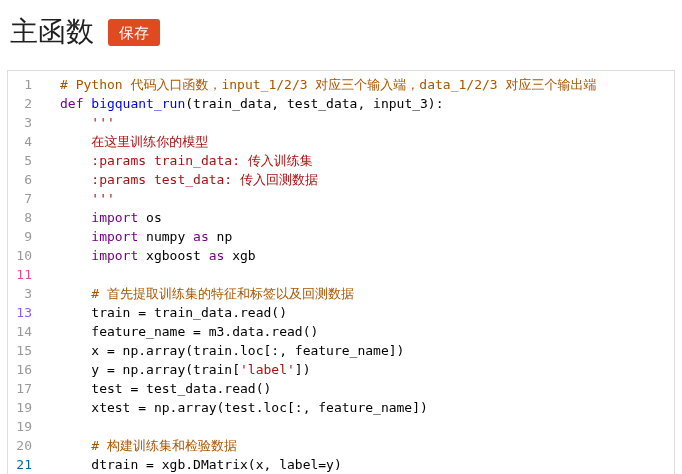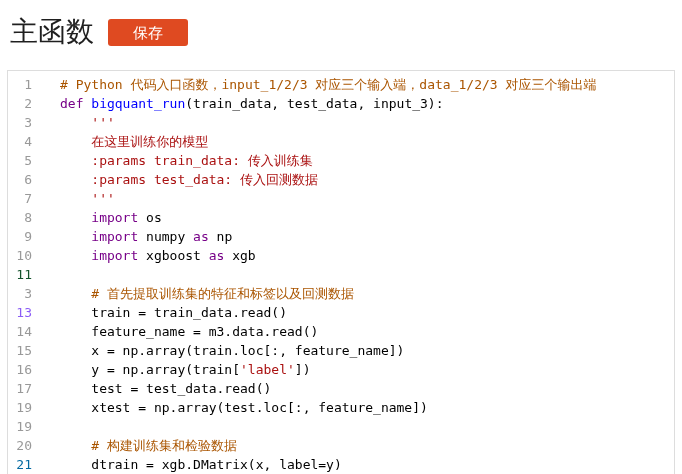--- a/index.html
+++ b/index.html
@@ -1,21 +1,21 @@
 <!DOCTYPE html>
 <html><head>
 <meta charset="utf-8">
 <style>
   html,body{margin:0;padding:0;background:#ffffff;}
   body{width:682px;height:474px;overflow:hidden;font-family:"Liberation Sans",sans-serif;}
 
   .header{display:flex;align-items:center;gap:14px;margin:16px 12px 0 10px;}
   .page-title{font-size:28px;font-weight:400;color:#1f1f1f;margin:0;line-height:32px;
               font-family:Liberation Serif, serif;}
-  .save-btn{border:none;color:#ffffff;font-size:15px;line-height:1;padding:6px 25px;
+  .save-btn{border:none;color:#ffffff;font-size:15px;line-height:1;padding:6px 11px;
             border-radius:3px;cursor:pointer;font-family:"Liberation Sans",sans-serif;}
 
   .editor{margin:22px 7px 0 7px;border:1px solid #dddddd;display:flex;
           height:420px;background:#ffffff;overflow:hidden;
           font-family:"DejaVu Sans Mono","Liberation Mono",monospace;
           font-size:13px;}
   .gutter{width:34px;flex:0 0 34px;padding:4px 0 0 0;text-align:right;}
   .ln{height:19px;line-height:19px;padding-right:10px;}
   .code{flex:1;padding:4px 0 0 10px;white-space:pre;overflow:hidden;}
   .code-line{height:19px;line-height:19px;margin-left:8px;}
@@ -34,21 +34,21 @@
         <div class="ln" style="color: rgb(153, 153, 153);">1</div>
         <div class="ln" style="color: rgb(153, 153, 153);">2</div>
         <div class="ln" style="color: rgb(153, 153, 153);">3</div>
         <div class="ln" style="color: rgb(153, 153, 153);">4</div>
         <div class="ln" style="color: rgb(153, 153, 153);">5</div>
         <div class="ln" style="color: rgb(153, 153, 153);">6</div>
         <div class="ln" style="color: rgb(153, 153, 153);">7</div>
         <div class="ln" style="color: rgb(153, 153, 153);">8</div>
         <div class="ln" style="color: rgb(153, 153, 153);">9</div>
         <div class="ln" style="color: rgb(153, 153, 153);">10</div>
-        <div class="ln" style="color: #14532d;">11</div>
+        <div class="ln" style="color: #ec4899;">11</div>
         <div class="ln" style="color: rgb(153, 153, 153);">3</div>
         <div class="ln" style="color: #8b5cf6;">13</div>
         <div class="ln" style="color: rgb(153, 153, 153);">14</div>
         <div class="ln" style="color: rgb(153, 153, 153);">15</div>
         <div class="ln" style="color: rgb(153, 153, 153);">16</div>
         <div class="ln" style="color: rgb(153, 153, 153);">17</div>
         <div class="ln" style="color: rgb(153, 153, 153);">19</div>
         <div class="ln" style="color: rgb(153, 153, 153);">19</div>
         <div class="ln" style="color: rgb(153, 153, 153);">20</div>
         <div class="ln" style="color: #0369a1;">21</div>

